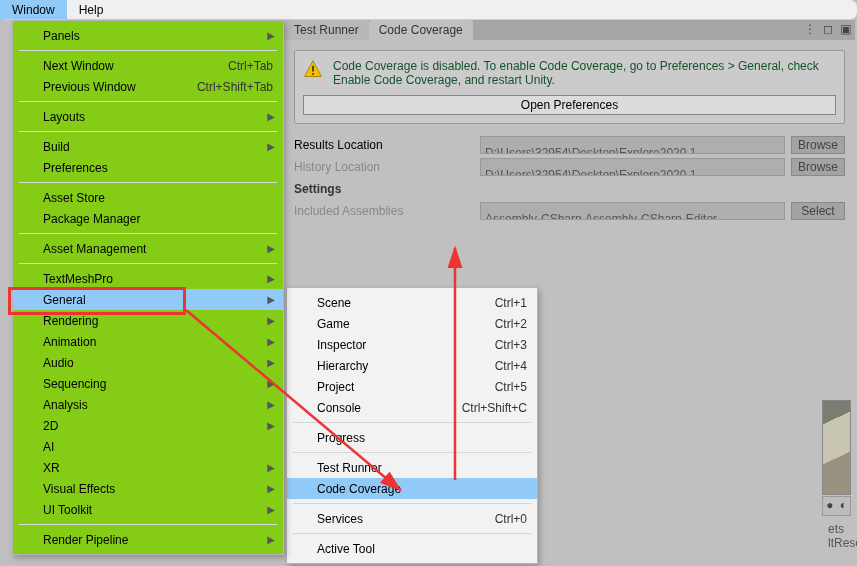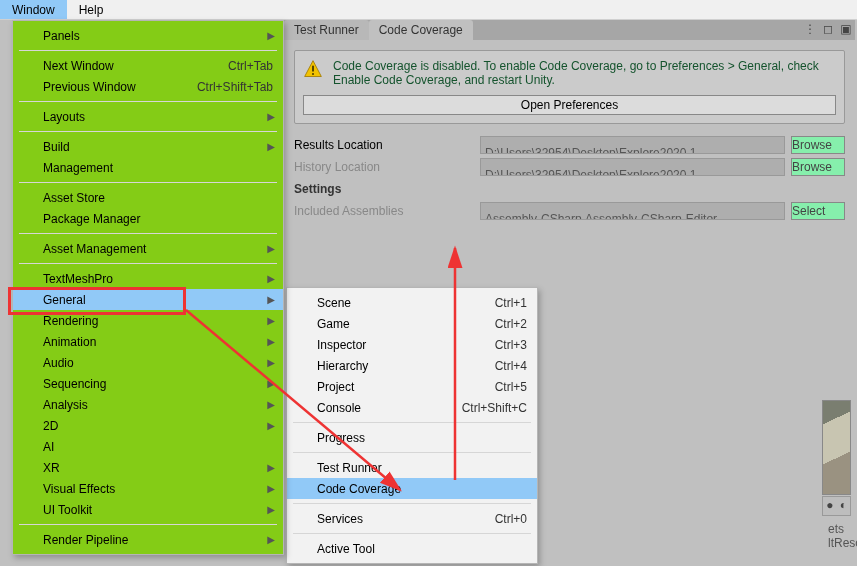--- a/index.html
+++ b/index.html
@@ -1,19 +1,19 @@
 <!DOCTYPE html>
 <html><head>
 <meta charset="utf-8">
 <style>
 * { margin:0; padding:0; box-sizing:border-box; font-family:"Segoe UI",Arial,sans-serif; font-size:12px; }
 body { width:857px; height:566px; background:#c0c0c0; position:relative; overflow:hidden; }
 
 
-.menubar { position:absolute; left:0; top:0; right:0; height:20px; background:#f0f0f0; display:flex; border-bottom:1px solid #d0d0d0; }
+.menubar { position:absolute; left:0; top:0; right:0; height:20px; background:#f0f0f0; display:flex; border-bottom:1px solid #d0d0d0;border-radius:7px; }
 .menu-root { padding:3px 12px; }
 .menu-root.open { background:#91c9f7; }
 
 
 .dropdown { position:absolute; left:12px; top:20px; width:272px; background:#84cc16; border:1px solid #b5b5b5; box-shadow:2px 3px 6px rgba(0,0,0,.25); padding:4px 0; z-index:10; }
 .item { display:flex; align-items:center; height:21px; padding:0 10px 0 30px; cursor:default; position:relative; }
 .item.hl { background:#91c9f7; }
 .item .lbl { flex:1; }
 .item .acc { color:#333; }
 .item .arrow { position:absolute; right:8px; font-size:10px; color:#555; }
@@ -36,21 +36,21 @@
 .warnbox { margin:10px; border:1px solid #999; background:#cbcbcb; border-radius:2px; }
 .warnrow { display:flex; padding:8px; align-items:flex-start; gap:10px; }
 .warnicon { width:20px; height:20px; }
 .warntext { flex:1; color:#14532d; line-height:14px; }
 .warnbtn { display:block; margin:0 8px 8px 8px; height:20px; background:#dcdcdc; border:1px solid #888; text-align:center; line-height:18px; }
 
 .fieldrow { display:flex; align-items:center; padding:2px 10px; gap:6px; }
 .fieldrow .flabel { width:180px; color:#000000; }
 .fieldrow .flabel.gray { color:#888; }
 .fieldrow .fval { flex:1; height:18px; background:#aeaeae; border:1px solid #999; padding:8px 4px; color:#555; line-height:16px; overflow:hidden; }
-.fieldrow .fbtn { width:54px; height:18px; background:#86efac; border:1px solid #888; line-height:16px; color:#444; }
+.fieldrow .fbtn { width:54px; height:18px; background:#a3a3a3; border:1px solid #888; text-align:center; line-height:16px; color:#444; }
 
 .sect { padding:4px 10px; font-weight:600; color:#333; }
 
 
 .preview { position:absolute; left:538px; top:380px; right:4px; height:95px; background:#aba698; border:1px solid #888; }
 .preview .grad { position:absolute; inset:0; background:linear-gradient(155deg,#7a7e70 0 22%, #c8c5b1 22% 60%, #9a9281 60% 100%); }
 .bottombar { position:absolute; left:538px; top:476px; right:4px; height:20px; background:#bdbdbd; border:1px solid #999; display:flex; justify-content:flex-end; gap:2px; padding:1px; }
 .bottombar span { width:18px; text-align:center; color:#444; }
 .reslist { position:absolute; left:538px; top:498px; right:4px; color:#555; padding:4px 6px; }
 
@@ -83,21 +83,21 @@
   <div class="item">
       <span class="lbl">Layouts</span>
       <span class="arrow">▶</span>
     </div>
   <div class="sep"></div>
   <div class="item">
       <span class="lbl">Build</span>
       <span class="arrow">▶</span>
     </div>
   <div class="item">
-      <span class="lbl">Management</span>
+      <span class="lbl">Preferences</span>
     </div>
   <div class="sep"></div>
   <div class="item">
       <span class="lbl">Asset Store</span>
     </div>
   <div class="item">
       <span class="lbl">Package Manager</span>
     </div>
   <div class="sep"></div>
   <div class="item">

